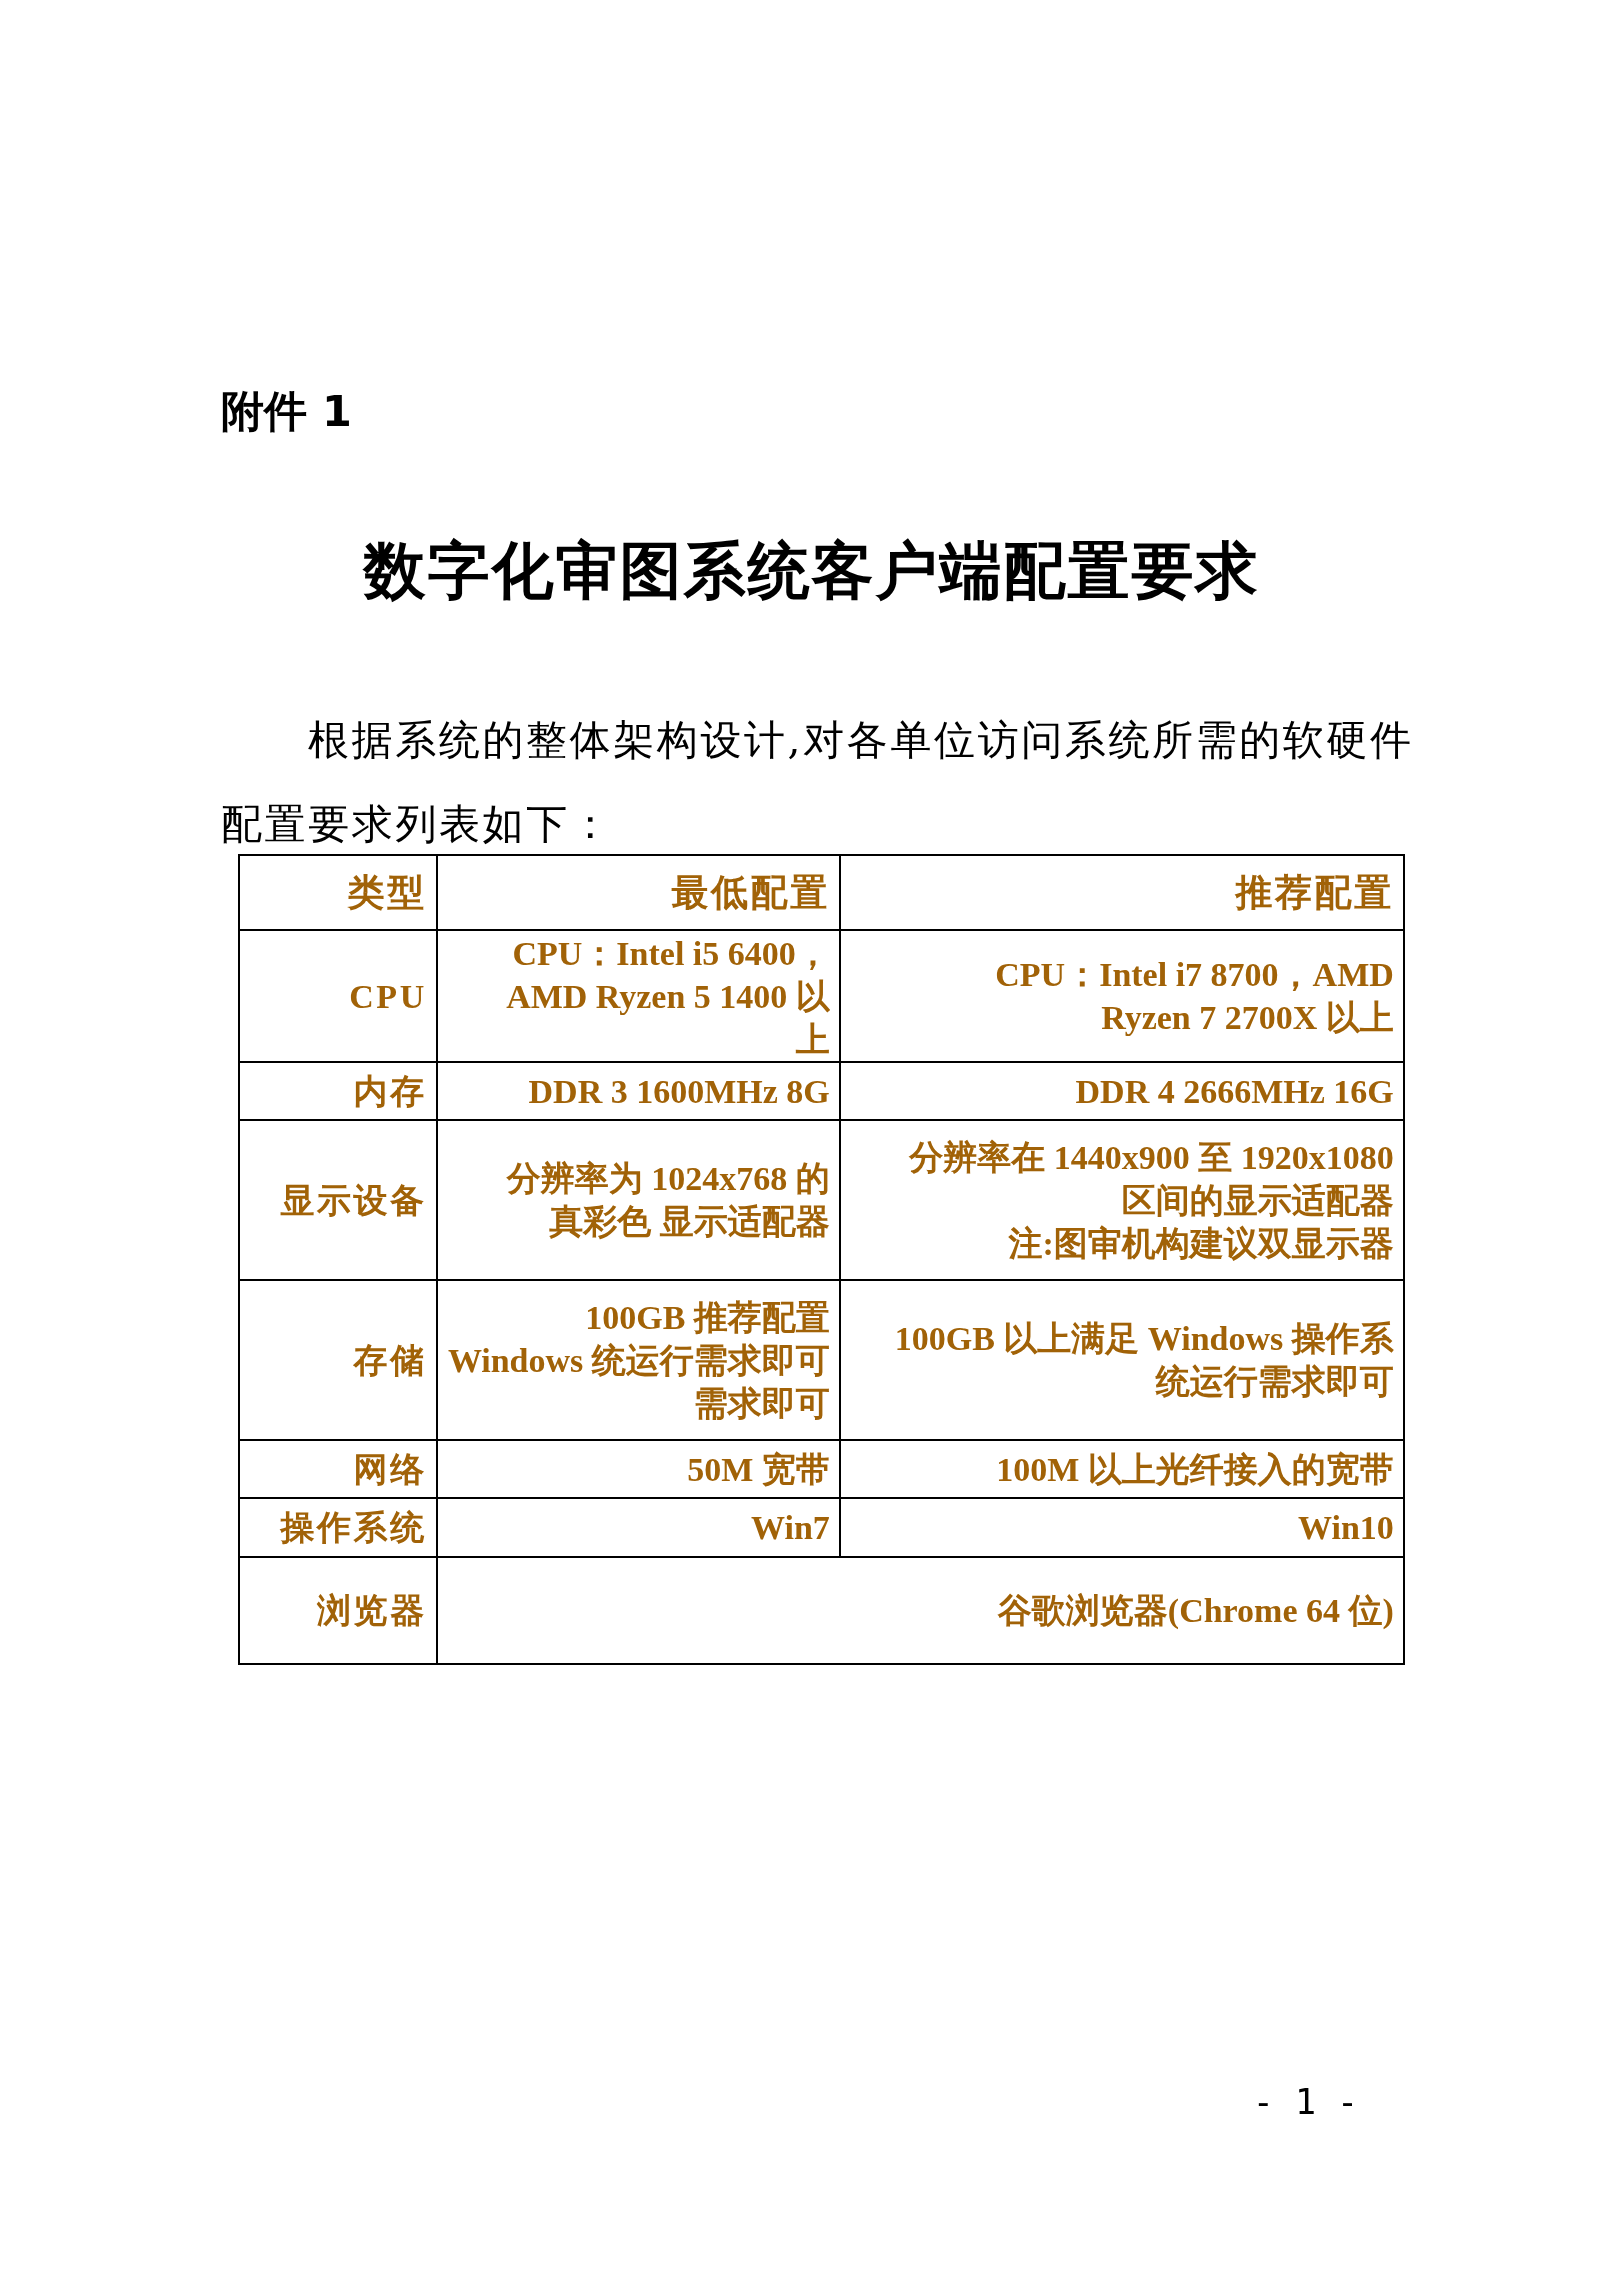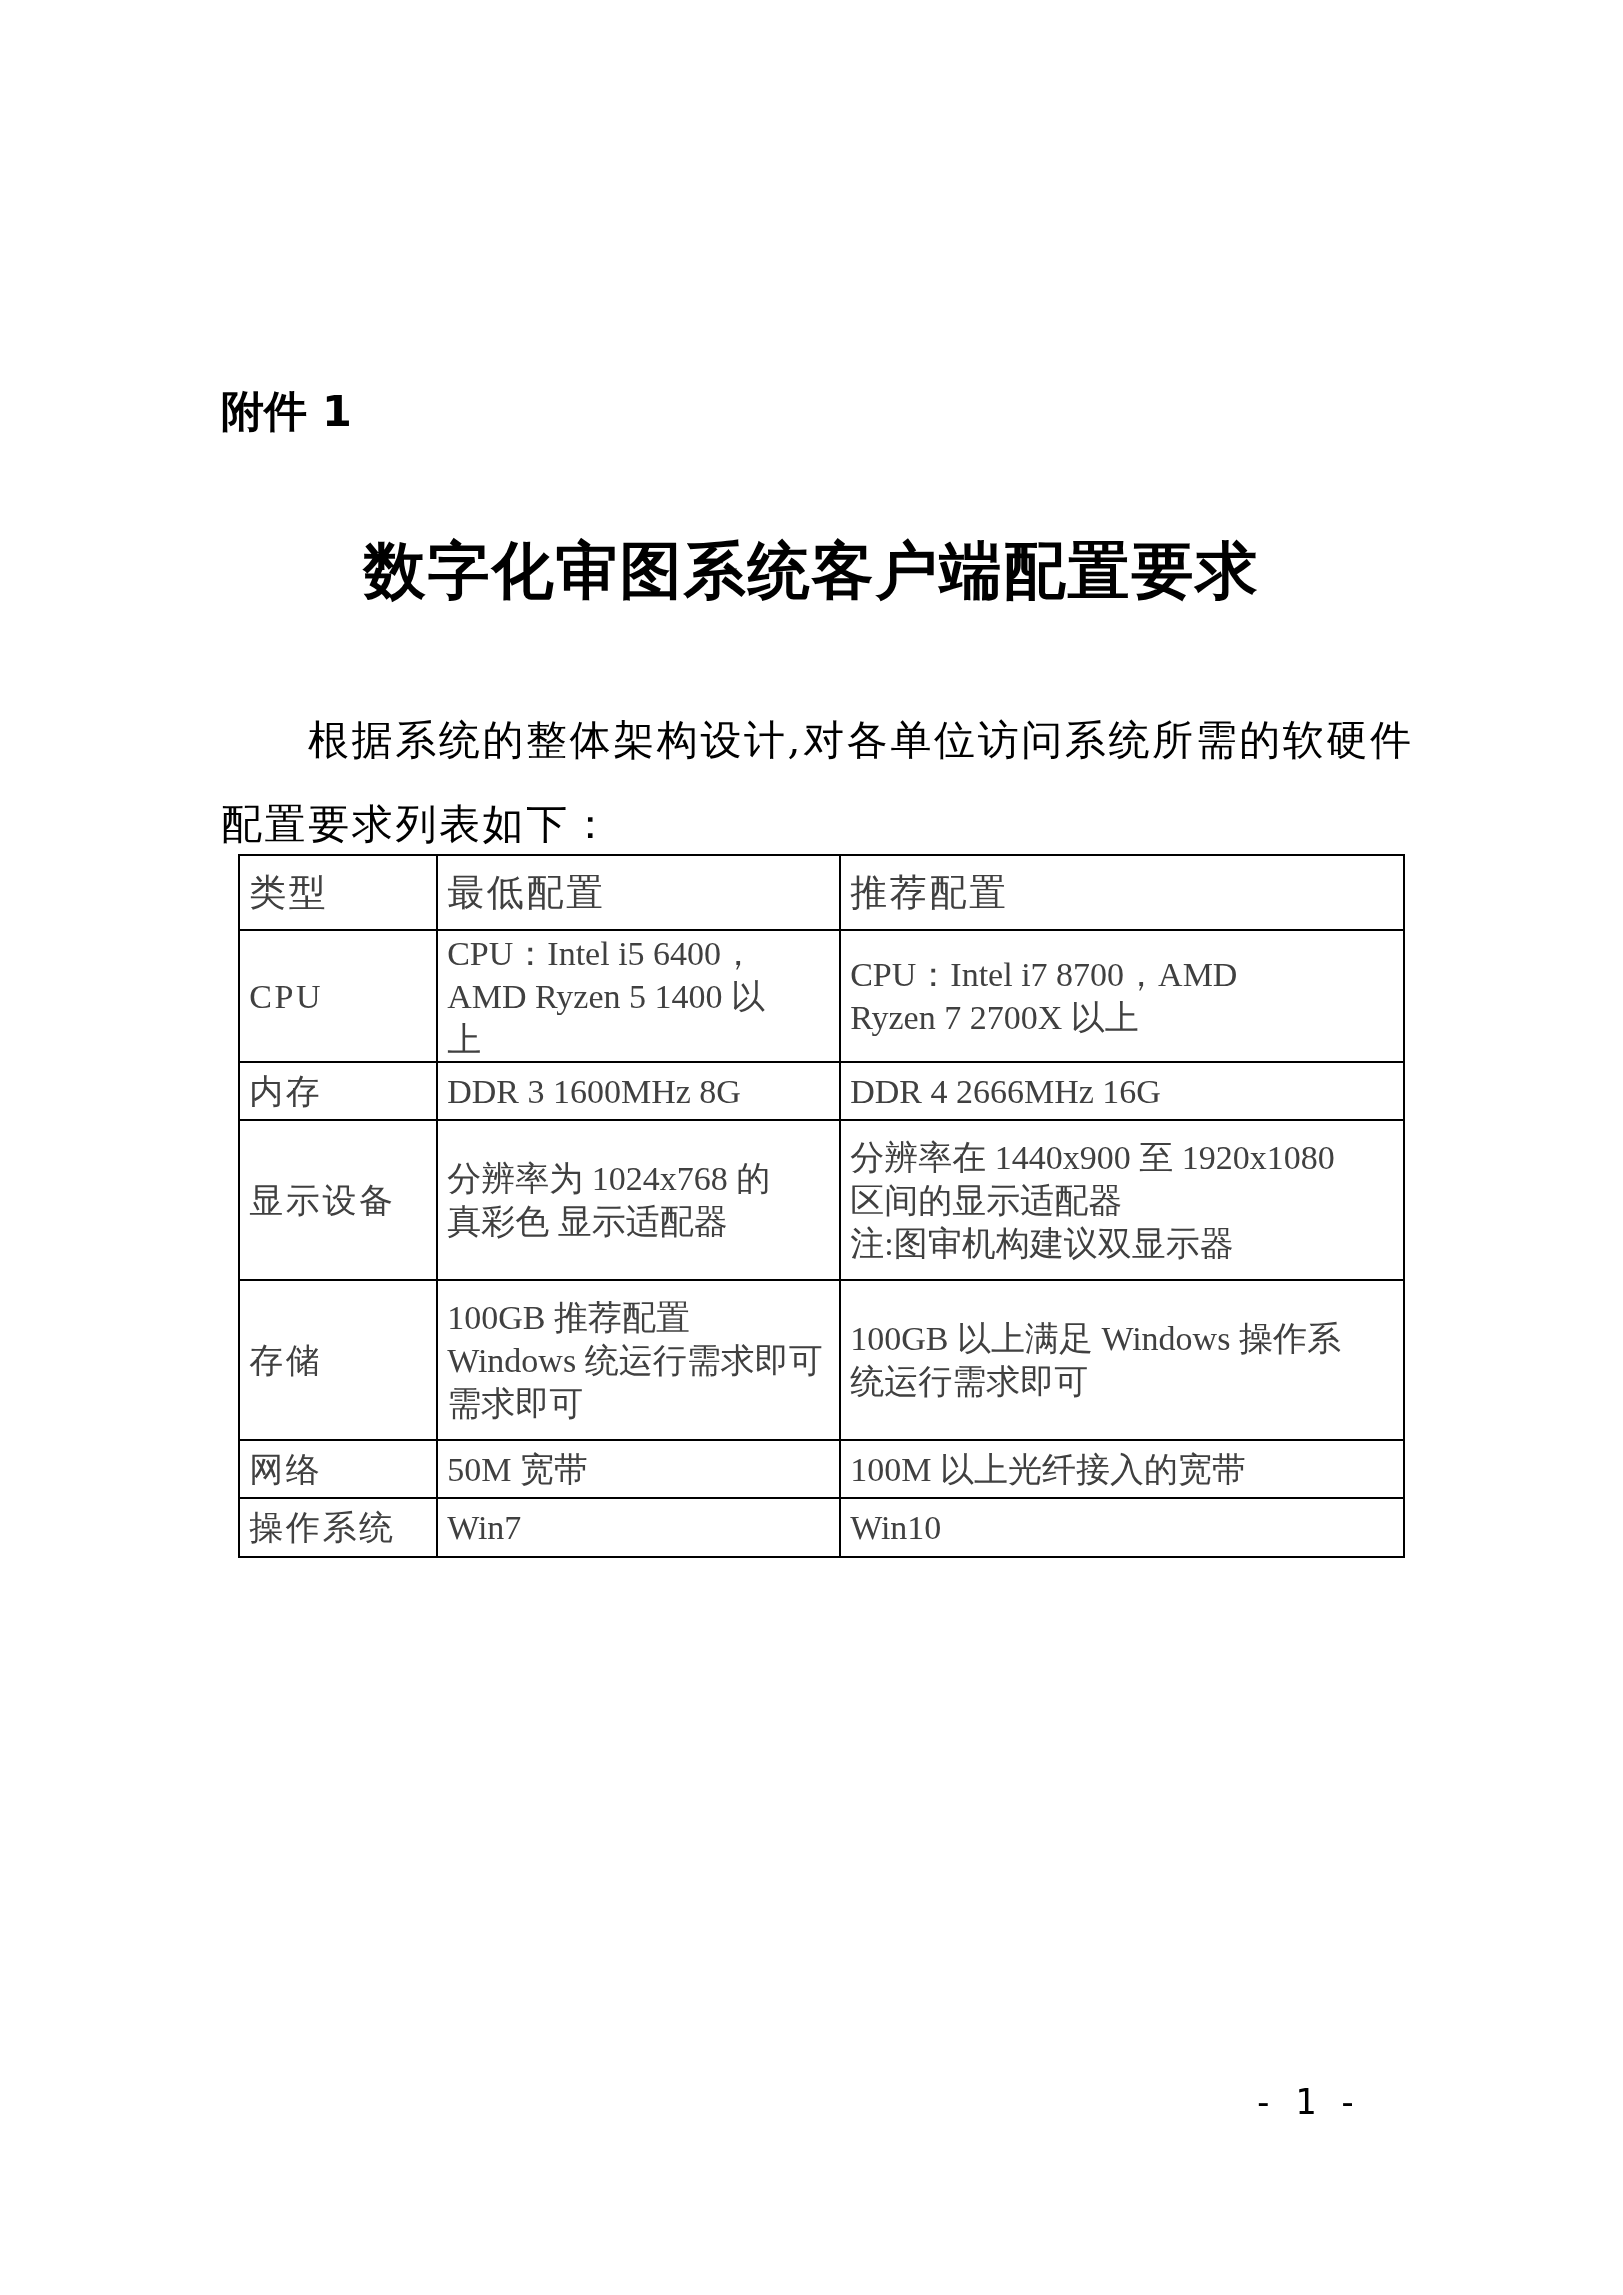--- a/index.html
+++ b/index.html
@@ -29,25 +29,25 @@
   .intro-line1 { top: 716px; left: 308px; line-height: 48px; }
   .intro-line2 { top: 800px; line-height: 48px; }
 
   table.spec {
     position: absolute; left: 238px; top: 854px;
     border-collapse: collapse; table-layout: fixed;
     width: 1165px;
   }
   table.spec td, table.spec th {
     border: 2px solid #000000;
-    text-align: left; vertical-align: middle;
+    text-align: right; vertical-align: middle;
     padding: 0 9.2px; box-sizing: border-box;
     font-family: "Liberation Serif", "DejaVu Serif", serif;
-    font-size: 34px; line-height: 43px; font-weight: normal;
-    color: #404040;
+    font-size: 34px; line-height: 43px; font-weight: bold;
+    color: #a16207;
   }
   table.spec th { font-size: 37px; letter-spacing: 2.6px; }
   table.spec td.type-cell { letter-spacing: 2.6px; }
   .col-type { width: 198px; }
   .col-min { width: 403px; }
   .col-rec { width: 564px; }
   .line { display: block; }
 
   .page-number {
     position: absolute; left: 1240px; top: 2081px; width: 131px;
@@ -141,17 +141,23 @@
   <tr style="height:59px">
     <td class="type-cell">操作系统</td>
     <td>
       <span class="line">Win7</span>
     </td>
     <td>
       <span class="line">Win10</span>
     </td>
   </tr>
 
+  <tr style="height:107px">
+    <td class="type-cell">浏览器</td>
+    <td colspan="2">
+      <span class="line">谷歌浏览器(Chrome 64 位)</span>
+    </td>
+  </tr>
 </tbody>
   </table>
 
 <div class="page-number">- 1 -</div>
 
 
 </body></html>

